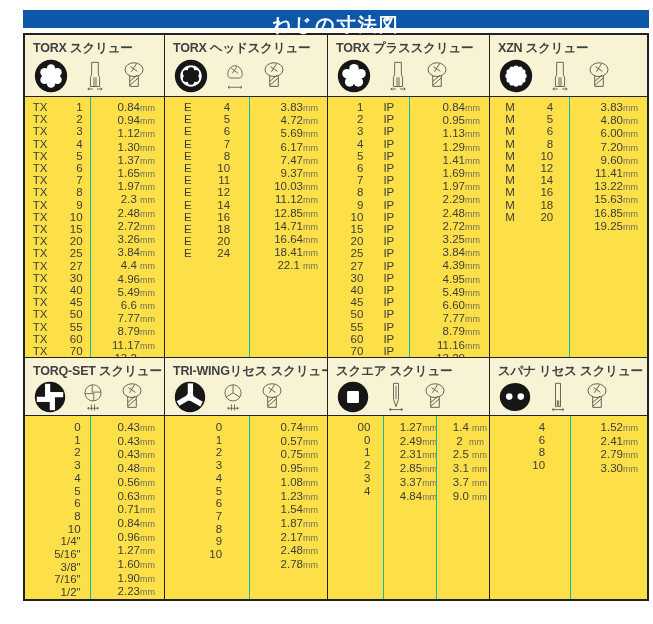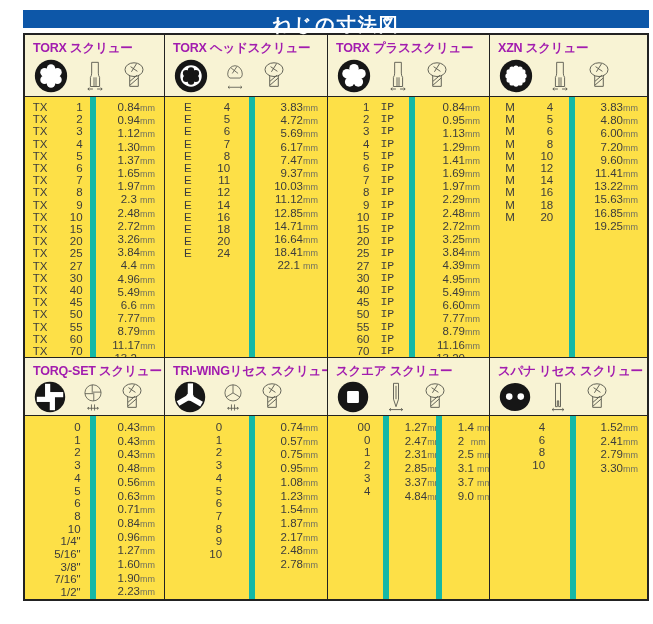--- a/index.html
+++ b/index.html
@@ -7,37 +7,37 @@
   .banner{margin:10px 0 5px 23px;width:626px;height:18px;background:#0d57a8;color:#fff;
           font-weight:bold;font-size:19px;text-align:center;line-height:29px;letter-spacing:2px;box-sizing:border-box;}
   .table{margin-left:23px;width:626px;height:568px;border:2px solid #222;box-sizing:border-box;
          display:grid;grid-template-columns:139px 163px 162px 158px;grid-template-rows:322px 242px;background:#fff;}
   .section{display:flex;flex-direction:column;box-sizing:border-box;overflow:hidden;}
   .section:not(:nth-child(4n+1)){border-left:1px solid #222;}
   .section:nth-child(n+5){border-top:1px solid #222;}
   .sec-header{background:#f8f3d4;border-bottom:1px solid #222;box-sizing:border-box;overflow:hidden;flex:none;}
   .top .sec-header{height:62px;}
   .bot .sec-header{height:58px;}
-  .sec-title{font-weight:bold;font-size:12.5px;color:#a21caf;padding:5px 0 0 8px;white-space:nowrap;letter-spacing:-0.2px;}
+  .sec-title{font-weight:bold;font-size:12.5px;color:#404040;padding:5px 0 0 8px;white-space:nowrap;letter-spacing:-0.2px;}
   .sec-icons{display:flex;align-items:center;padding-left:9px;gap:17px;height:38px;}
   .bot .sec-icons{height:34px;}
   .icw{display:block;line-height:0;}
   .ic-big{width:34px;height:34px;display:block;}
   .bot .ic-big{width:32px;height:32px;}
   .ic-side{width:20px;height:33px;display:block;}
   .ic-head{width:24px;height:33px;display:block;}
   .sec-data{flex:1;display:flex;overflow:hidden;background:#fde047;}
   .sub-col{box-sizing:border-box;padding-top:4px;overflow:hidden;height:100%;}
   .bot .sub-col{padding-top:5px;}
-  .sub-col.sep{border-left:6px solid #14b8a6;padding-left:16px;}
+  .sub-col.sep{border-left:1px solid #14b8a6;padding-left:16px;}
   .row{line-height:12.2px;font-size:11.5px;color:#3c3c3c;}
   .bot .row{line-height:12.7px;}
   .size-cell{display:flex;margin:0 auto;}
   .size-cell .num{flex:1;text-align:right;white-space:pre;}
-  .size-cell .suf{margin-left:11px;font-family:Liberation Mono, monospace;}
+  .size-cell .suf{margin-left:20px;}
   .vrow{text-align:right;padding-right:9px;}
   .val{white-space:pre;}
   .mm{font-size:9px;color:#70705f;}
   
   .s-torx .c0{width:47%}      .s-torx .c1{width:53%}
   .s-torx-head .c0{width:52%} .s-torx-head .c1{width:48%}
   .s-torx-plus .c0{width:50%} .s-torx-plus .c1{width:50%}
   .s-xzn .c0{width:50%}       .s-xzn .c1{width:50%}
   .s-torq-set .c0{width:47%}  .s-torq-set .c1{width:53%}
   .s-tri-wing .c0{width:52%}  .s-tri-wing .c1{width:48%}
@@ -992,21 +992,21 @@
               </div>
             </div>
             <div class="row">
               <div class="size-cell">
                 <span class="num">4</span>
               </div>
             </div>
           </div>
           <div class="sub-col c1 sep">
             <div class="row vrow"><span class="val">1.27</span><span class="mm">mm</span></div>
-            <div class="row vrow"><span class="val">2.47</span><span class="mm">mm</span></div>
+            <div class="row vrow"><span class="val">2.49</span><span class="mm">mm</span></div>
             <div class="row vrow"><span class="val">2.31</span><span class="mm">mm</span></div>
             <div class="row vrow"><span class="val">2.85</span><span class="mm">mm</span></div>
             <div class="row vrow"><span class="val">3.37</span><span class="mm">mm</span></div>
             <div class="row vrow"><span class="val">4.84</span><span class="mm">mm</span></div>
           </div>
           <div class="sub-col c2 sep">
             <div class="row vrow"><span class="val">1.4 </span><span class="mm">mm</span></div>
             <div class="row vrow"><span class="val">2  </span><span class="mm">mm</span></div>
             <div class="row vrow"><span class="val">2.5 </span><span class="mm">mm</span></div>
             <div class="row vrow"><span class="val">3.1 </span><span class="mm">mm</span></div>

